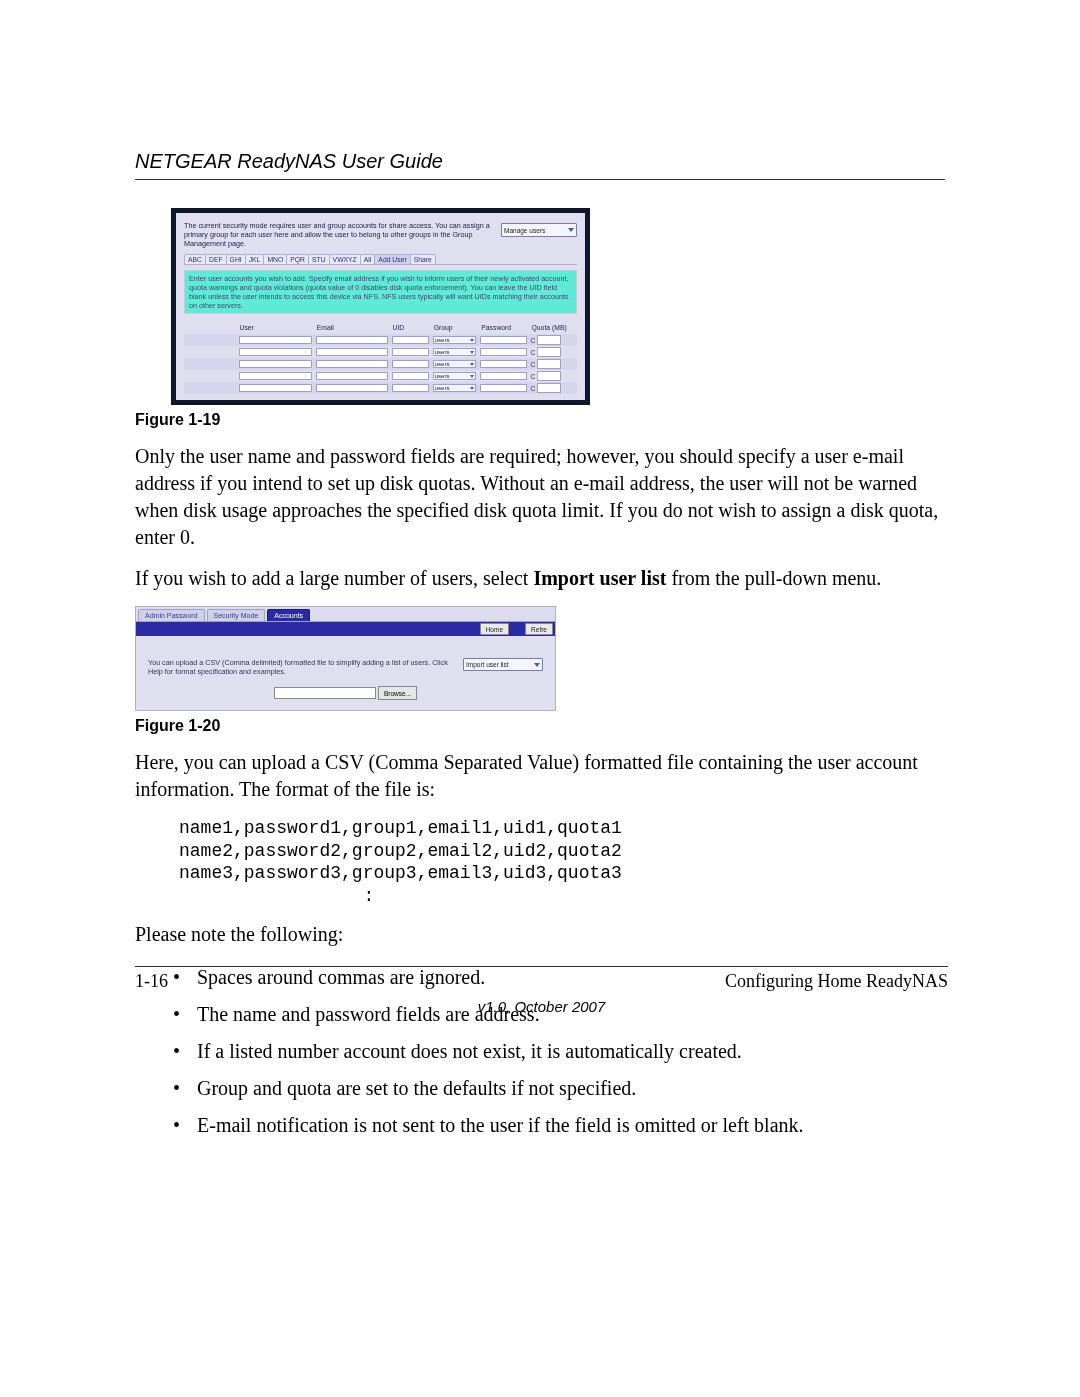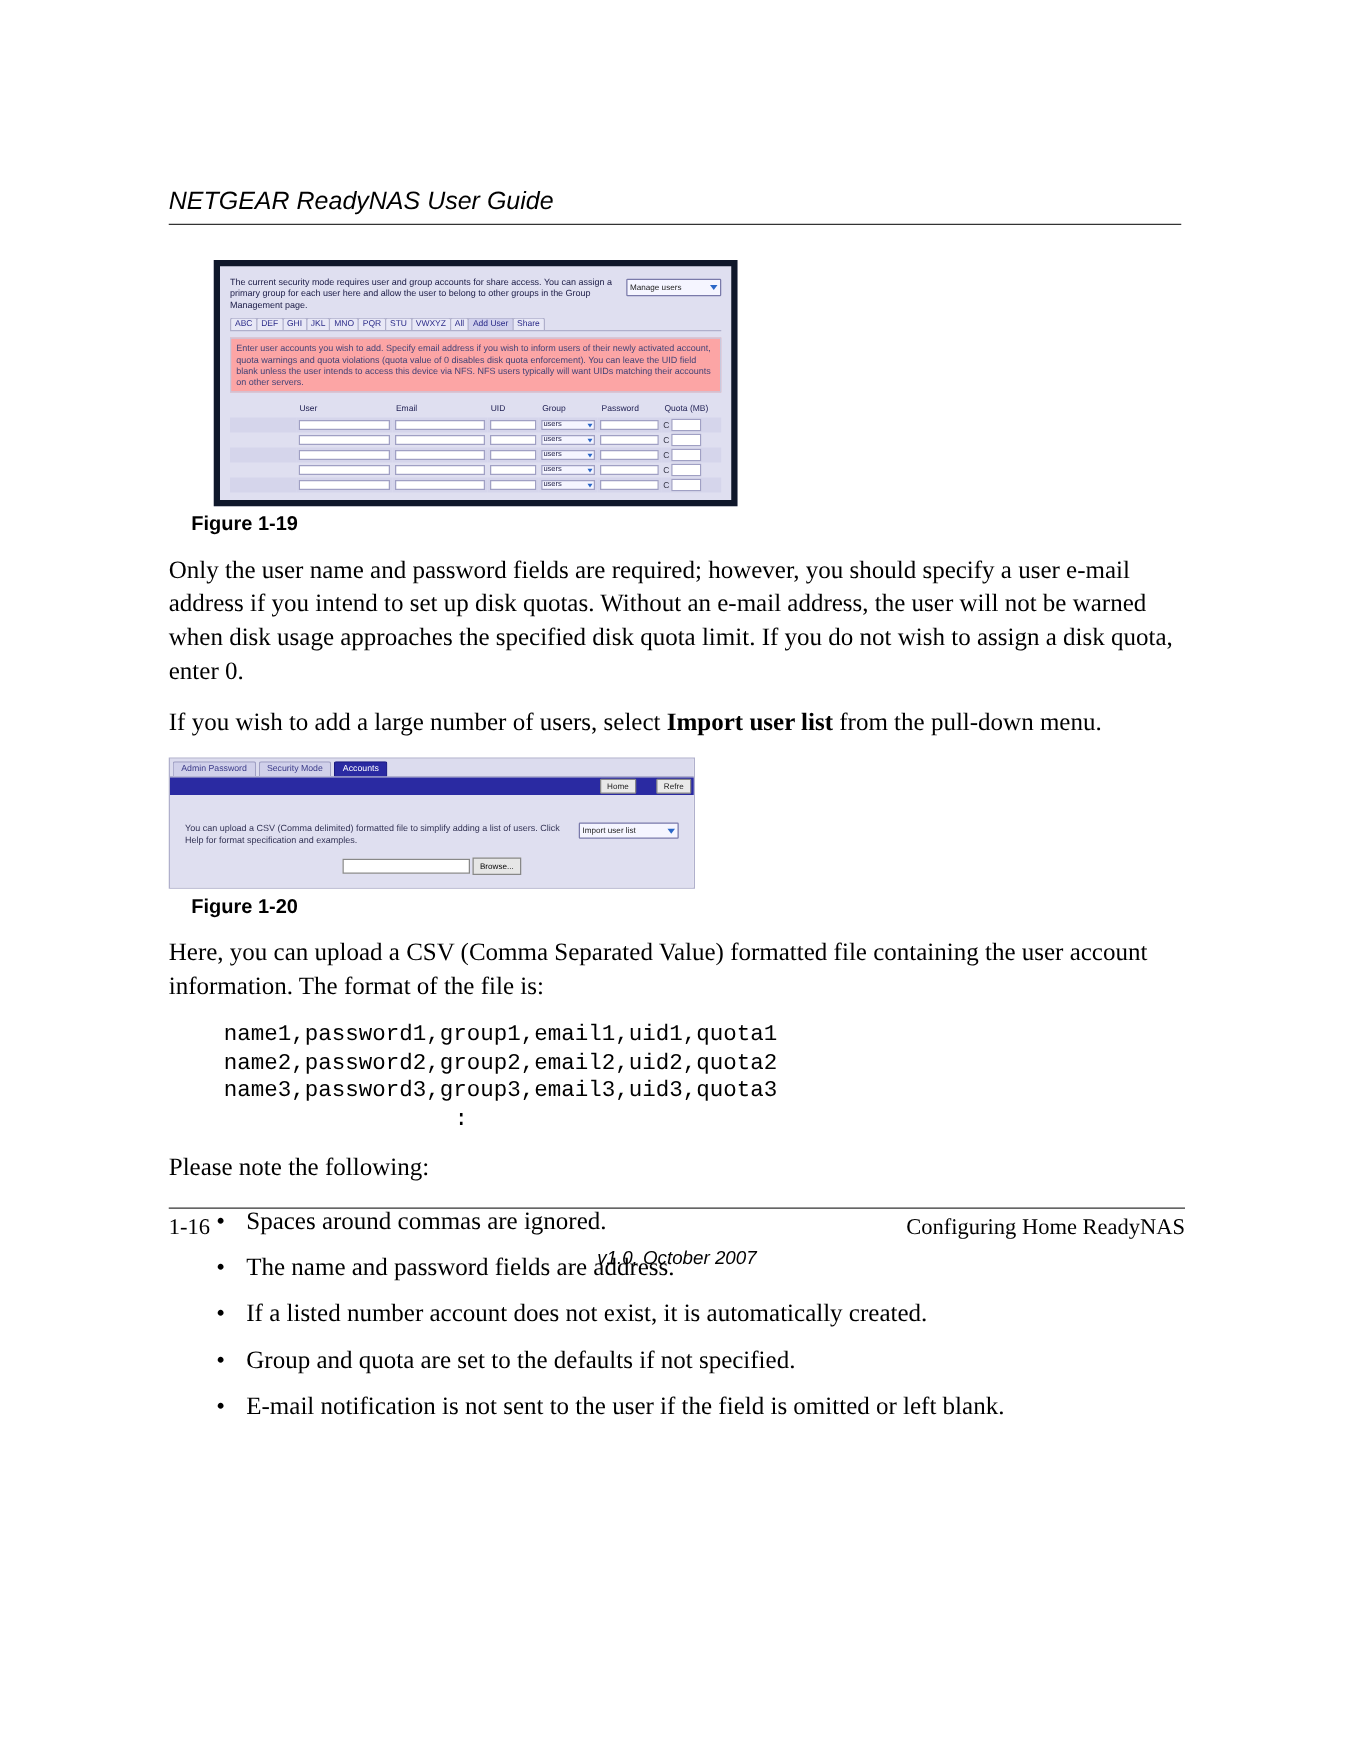--- a/index.html
+++ b/index.html
@@ -25,21 +25,20 @@
   .rule {
     border: none;
     border-top: 1px solid #333;
     margin: 0;
   }
   .figure-caption {
     font-family: Arial, Helvetica, sans-serif;
     font-weight: bold;
     font-size: 16px;
     margin-top: 6px;
-    margin-left: 18px;
   }
   .body-text {
     font-size: 20px;
     line-height: 1.35;
     margin: 14px 0;
   }
   .mono-block {
     font-family: "Courier New", monospace;
     font-size: 18px;
     margin: 10px 0 4px 44px;
@@ -132,21 +131,21 @@
     border-bottom: none;
     background: #e8e8f6;
     color: #2a2a88;
     padding: 1px 3px;
     border-radius: 2px 2px 0 0;
     margin-right: -1px;
     font-size: 6.8px;
   }
   .fig19 .tab.active { background: #d0d0ec; }
   .fig19 .help-box {
-    background: #fca5a5;
+    background: #5eead4;
     border: 1px solid #c8c8de;
     margin-top: 5px;
     padding: 3px 4px;
     line-height: 1.25;
     color: #444477;
   }
   .fig19 table {
     width: 100%;
     border-collapse: collapse;
     margin-top: 10px;

